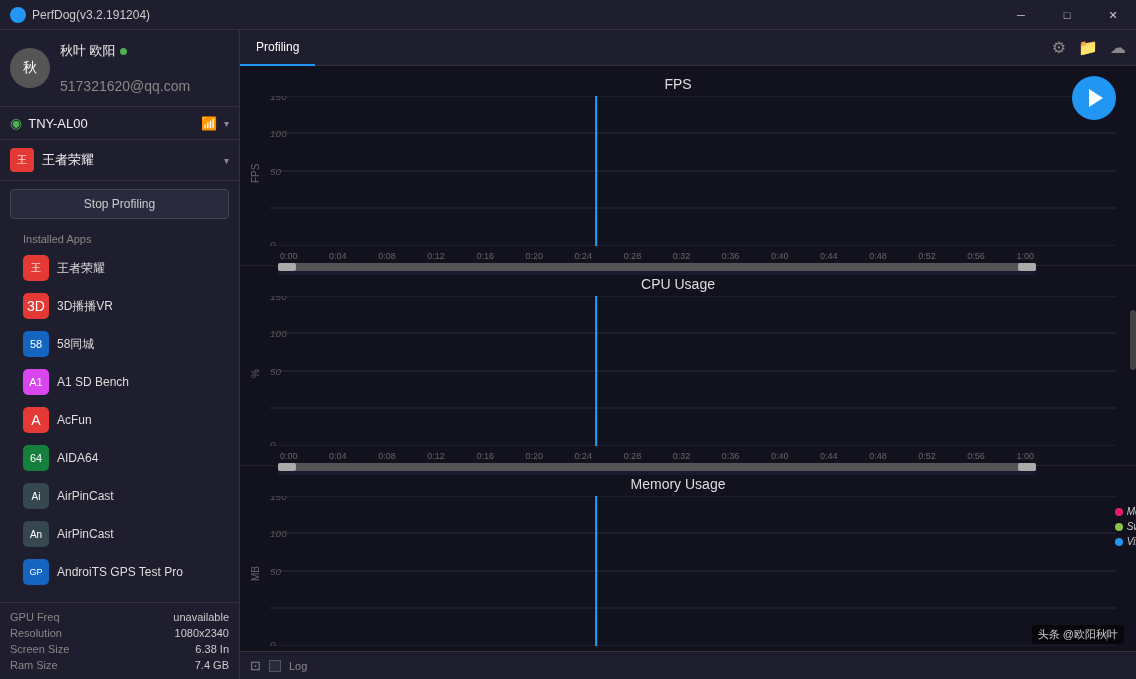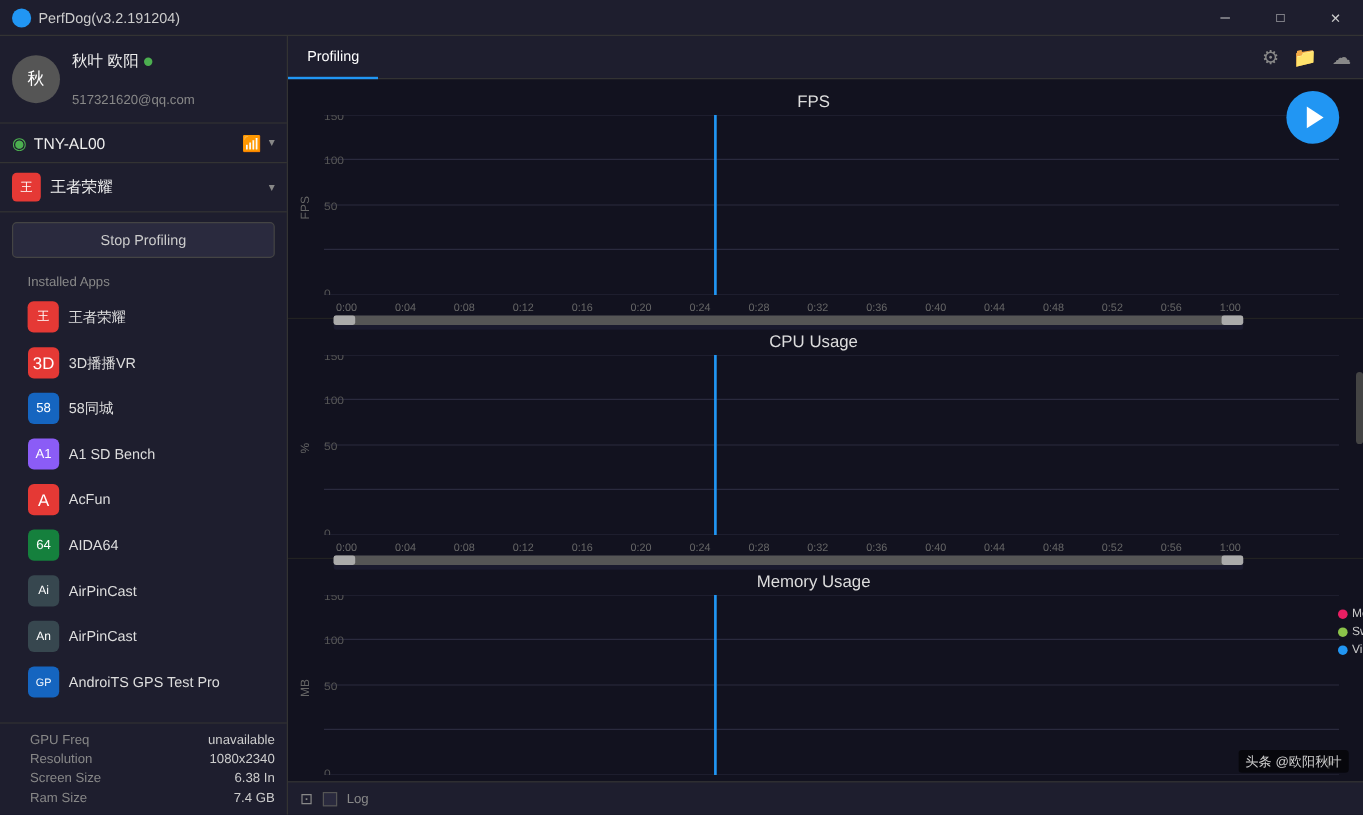--- a/index.html
+++ b/index.html
@@ -79,21 +79,21 @@
       background: #555;
       margin-right: 10px;
       flex-shrink: 0;
       display: flex; align-items: center; justify-content: center;
       font-size: 16px;
       color: #fff;
       overflow: hidden;
     }
     .user-info { flex: 1; }
     .user-name { color: #eee; font-size: 13px; display: flex; align-items: center; gap: 4px; }
-    .user-email { color: #888; font-size: 11px; margin-top: 18px; }
+    .user-email { color: #888; font-size: 14px; margin-top: 18px; }
     .online-dot {
       width: 7px; height: 7px;
       background: #4CAF50;
       border-radius: 50%;
       display: inline-block;
     }
 
     
     #device-selector {
       display: flex;
@@ -178,21 +178,21 @@
     #bottom-stats {
       border-top: 1px solid #333;
       padding: 6px 10px;
     }
     .stat-row {
       display: flex;
       justify-content: space-between;
       padding: 2px 0;
       font-size: 11px;
     }
-    .stat-label { color: #888; margin-left: 15px; }
+    .stat-label { color: #888; }
     .stat-value { color: #ccc; }
 
     
     #right-panel {
       flex: 1;
       display: flex;
       flex-direction: column;
       background: #12121f;
     }
 
@@ -283,20 +283,21 @@
       justify-content: center;
       color: #666;
       font-size: 10px;
       writing-mode: vertical-rl;
       transform: rotate(180deg);
       flex-shrink: 0;
     }
     .chart-svg-container {
       flex: 1;
       position: relative;
+      font-style: italic;
     }
     .chart-svg-container svg {
       width: 100%;
       display: block;
     }
     .legend-item {
       display: flex;
       align-items: center;
       gap: 4px;
       margin-bottom: 4px;
@@ -409,21 +410,21 @@
           <div class="app-item-icon" style="background:#e53935;">3D</div>
           <span class="app-item-name">3D播播VR</span>
         </div>
 
         <div class="app-item">
           <div class="app-item-icon" style="background:#1565C0; font-size:11px;">58</div>
           <span class="app-item-name">58同城</span>
         </div>
 
         <div class="app-item">
-          <div class="app-item-icon" style="background:#8b5cf6; font-size:11px;">A1</div>
+          <div class="app-item-icon" style="background:#d946ef; font-size:11px;">A1</div>
           <span class="app-item-name">A1 SD Bench</span>
         </div>
 
         <div class="app-item">
           <div class="app-item-icon" style="background:#e53935;">A</div>
           <span class="app-item-name">AcFun</span>
         </div>
 
         <div class="app-item">
           <div class="app-item-icon" style="background:#15803d; font-size:11px;">64</div>

